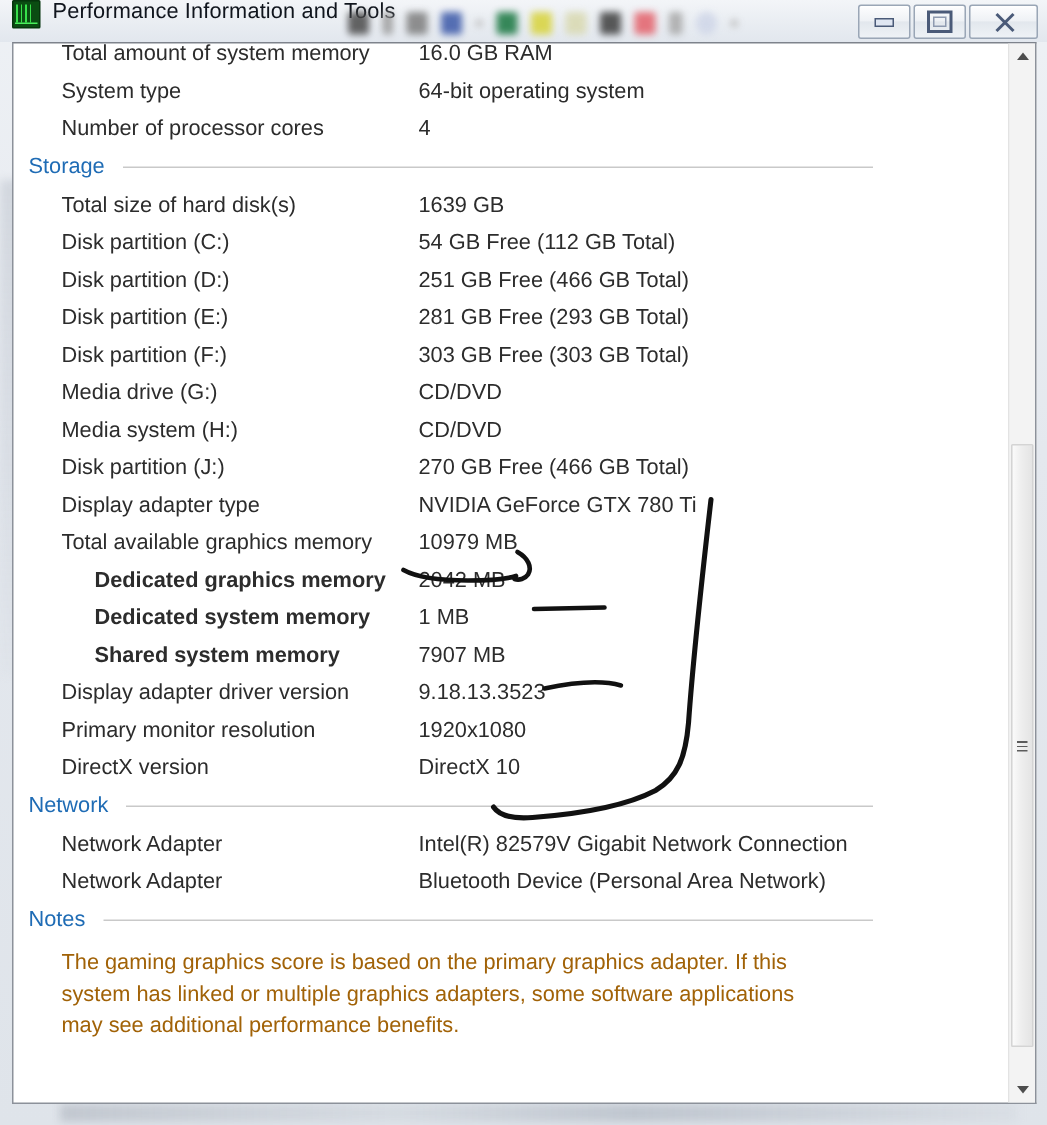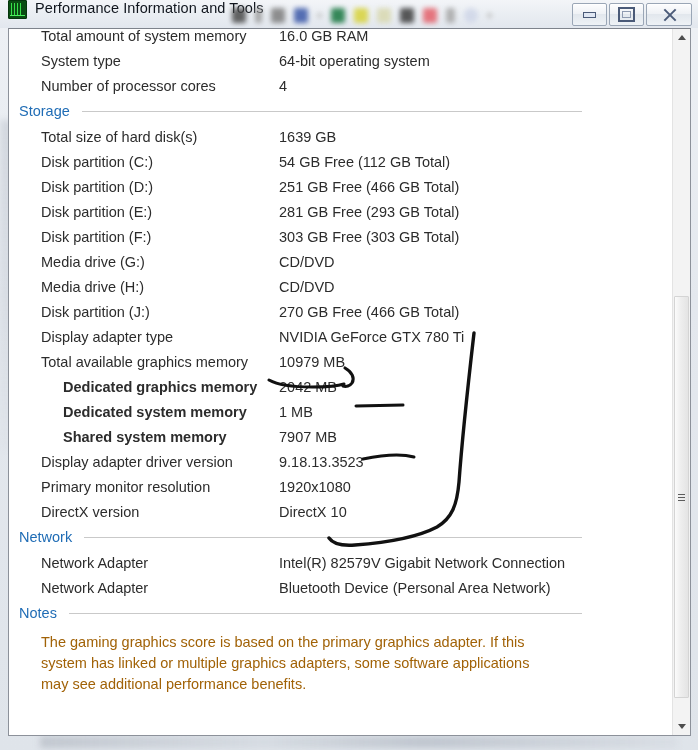--- a/index.html
+++ b/index.html
@@ -280,21 +280,21 @@
             </div>
           <div class="row">
               <span class="label">Disk partition (F:)</span>
               <span class="value">303 GB Free (303 GB Total)</span>
             </div>
           <div class="row">
               <span class="label">Media drive (G:)</span>
               <span class="value">CD/DVD</span>
             </div>
           <div class="row">
-              <span class="label">Media drive (H:)</span>
+              <span class="label">Media system (H:)</span>
               <span class="value">CD/DVD</span>
             </div>
           <div class="row">
               <span class="label">Disk partition (J:)</span>
               <span class="value">270 GB Free (466 GB Total)</span>
             </div>
         </div>
 
         <div>
           <div class="row">

